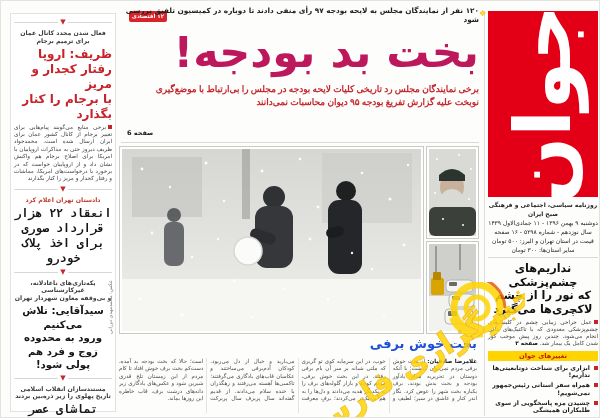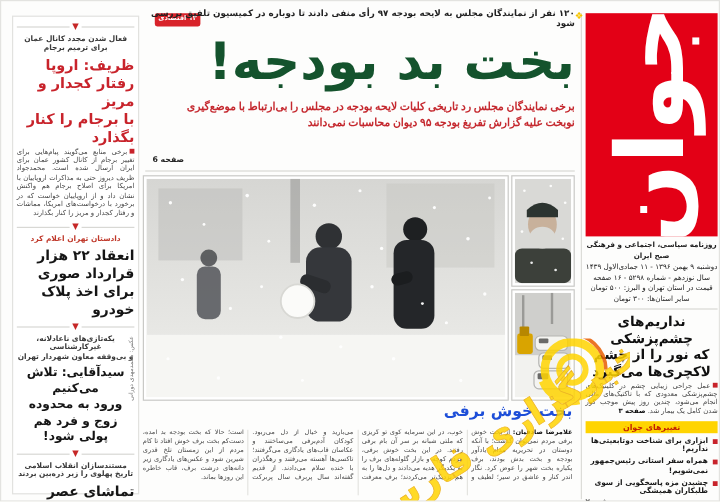--- a/index.html
+++ b/index.html
@@ -15,33 +15,33 @@
   .sep{display:flex;align-items:center;gap:2px;margin:3px 0;}
   .sep .ln{flex:1;height:1px;background:#d8d8d4;}
   .sep .tri{color:#c62828;font-size:7px;line-height:7px;}
 
   
   #left-col{left:9px;top:12px;width:106px;border:1px solid #e2e2df;background:#fff;
             padding:2px 3px;box-sizing:border-box;height:399px;}
   .kicker-sm{font-size:6.2px;line-height:7.8px;color:#3a3a3a;text-align:center;font-weight:600;}
   .kicker-red{font-size:6.2px;line-height:7.8px;color:#c0392b;text-align:center;font-weight:600;}
   .hl-red{font-size:12px;line-height:15px;font-weight:900;color:#c8232b;text-align:right;margin:2px 0;}
-  .hl-blk{font-size:11.5px;line-height:15px;font-weight:900;color:#151515;margin:2px 0;}
+  .hl-blk{font-size:11.5px;line-height:15px;font-weight:900;color:#151515;text-align:center;margin:2px 0;font-family:Liberation Mono, monospace;}
   .hl-blk2{font-size:10.2px;line-height:13.5px;font-weight:900;color:#151515;text-align:center;margin:2px 0;}
   .body-sm{font-size:5.7px;line-height:7.4px;color:#444;text-align:justify;margin-top:2px;}
   .redsq{display:inline-block;width:4px;height:4px;background:#c8232b;margin-left:2px;}
 
   
   #badge{left:128px;top:10px;width:38px;height:11px;background:#d8232a;border-radius:2px;
          color:#fff;font-size:5.6px;line-height:11px;text-align:center;font-weight:700;}
 
   
   #lead{left:122px;top:5px;width:356px;}
   #lead .kicker{font-size:7.3px;color:#222;font-weight:600;}
-  #lead .headline{font-size:43px;line-height:50px;font-weight:900;color:#14532d;margin-top:3px;
+  #lead .headline{font-size:43px;line-height:50px;font-weight:900;color:#be185d;margin-top:3px;
                   letter-spacing:-1px;}
   #lead .subhead{font-size:9px;line-height:13px;font-weight:800;color:#c5292f;margin-top:6px;font-family:Liberation Serif, serif;}
   #lead-pageref{left:126px;top:128px;font-size:6.5px;font-weight:800;color:#222;}
 
   
   .photo-frame{position:absolute;background:#fff;border:1px solid #c9c9c6;padding:2px;box-sizing:border-box;}
   .photo-frame svg{display:block;}
   #credit{left:106px;top:346px;width:80px;font-size:5px;color:#777;
           transform:rotate(-90deg);transform-origin:left top;text-align:center;}
 

